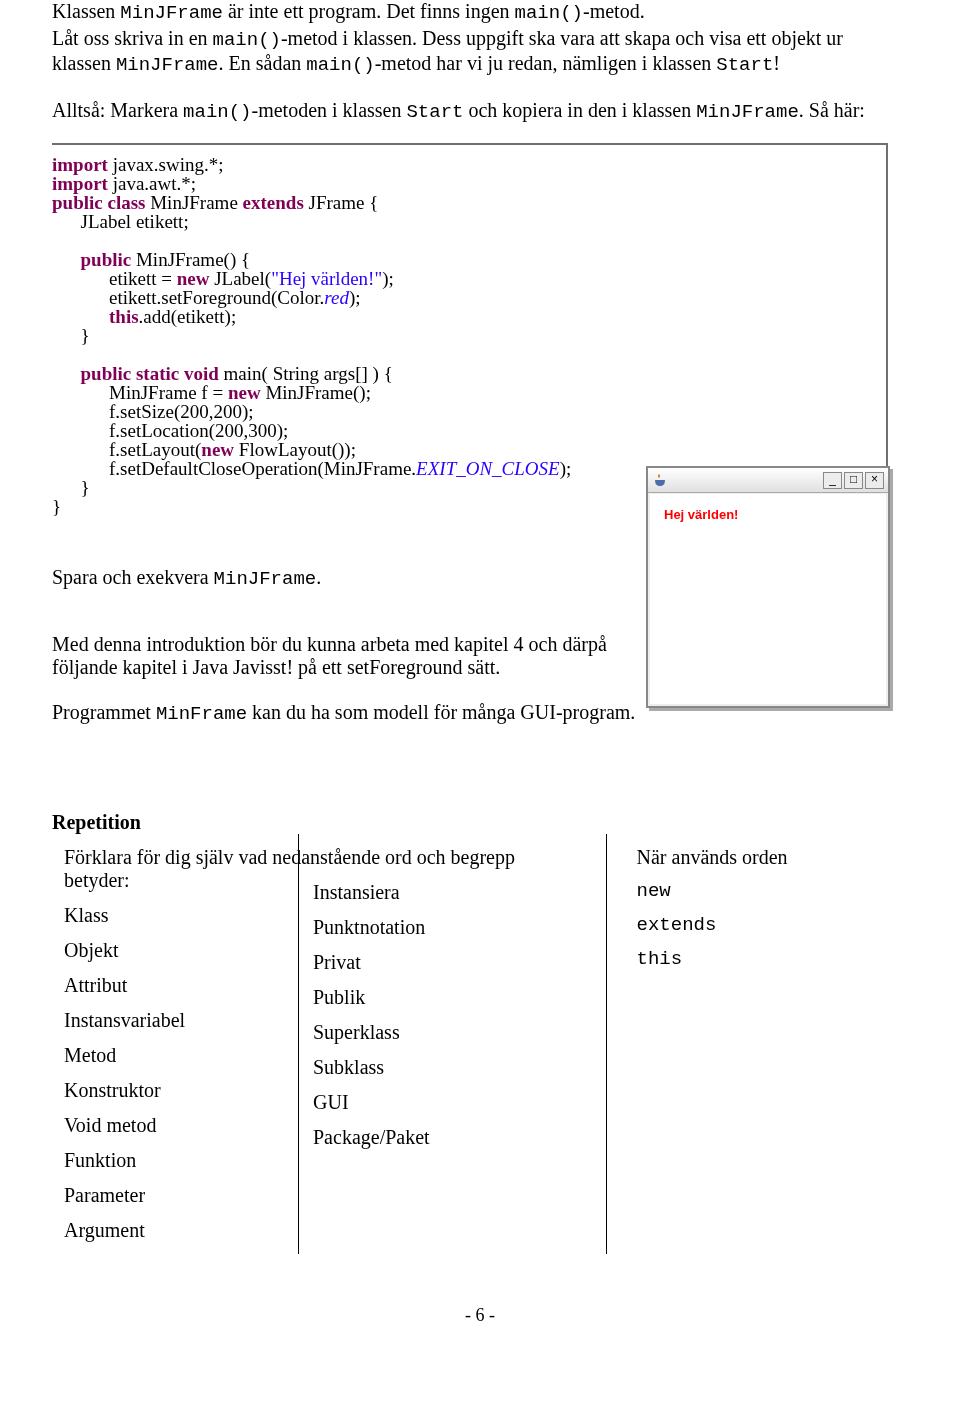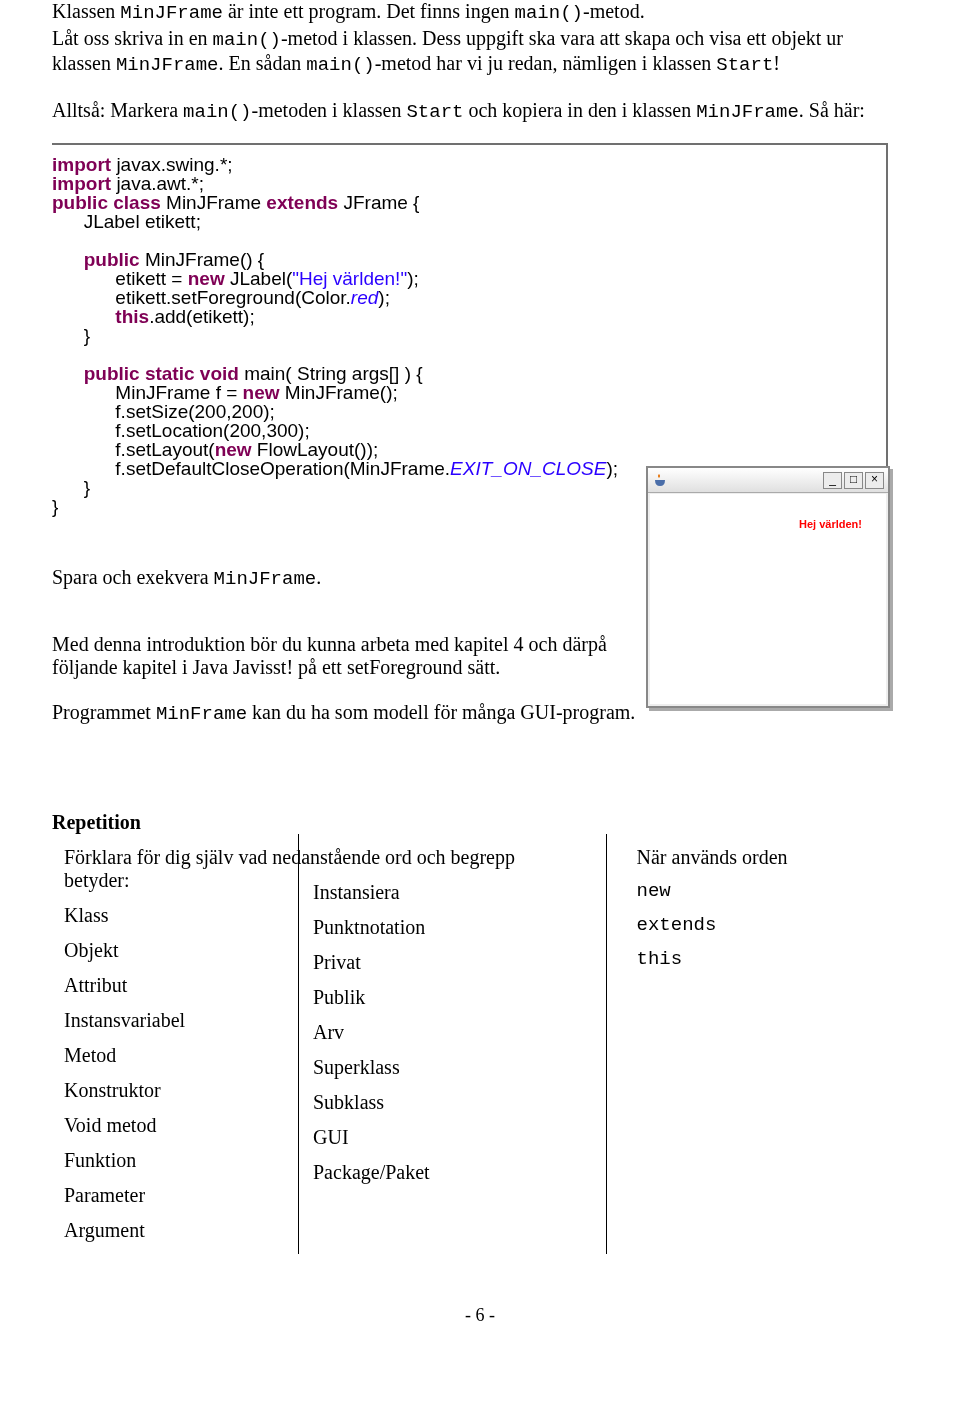--- a/index.html
+++ b/index.html
@@ -8,37 +8,37 @@
   .main{position:absolute;left:52px;top:0;width:836px}
   p.body{margin:0 0 2px 0}
   .mono{font-family:Consolas,"Courier New",monospace;font-size:19px}
   .ital{}
   .gap{height:20px}
   .gap2{height:40px}
 
   
   .codebox{border:2px solid #707070;border-left:none;border-bottom:none;
     padding:10px 0 10px 0;margin-top:20px;width:834px;min-height:360px;
-    font-family:Liberation Sans, sans-serif;font-size:19px;line-height:1.0}
+    font-family:Liberation Serif, serif;font-size:19px;line-height:1.0}
   .codebox div{white-space:pre;margin:0}
   .kw{color:#7f0055;font-weight:bold}
   .ic{color:#2a00ff;font-style:italic}
   .str{color:#2a00ff}
 
   
   .jwin{position:absolute;left:646px;top:466px;width:240px;height:238px;
     background:#eeeeee;border:2px solid #888;box-shadow:3px 3px 0 #aaa}
   .jwin .titlebar{height:24px;background:linear-gradient(#fff,#e0e0e0);
     border-bottom:1px solid #aaa;display:flex;align-items:center;padding:0 4px}
   .cup{width:16px;height:16px;margin-right:auto}
   .wbtn{width:17px;height:15px;border:1px solid #888;margin-left:2px;
     background:#ececec;display:flex;align-items:center;justify-content:center;
     font-size:12px;font-family:sans-serif}
   .jbody{background:#fff;position:absolute;left:2px;right:2px;top:26px;bottom:2px;
-    padding:24px;text-align:right;font-family:sans-serif;font-size:11px;
+    padding:14px;text-align:left;font-family:sans-serif;font-size:13px;
     font-weight:bold;color:#ff0000}
 
   
   .rep{position:absolute;left:52px;top:811px;width:836px}
   .reptbl{display:flex;font-size:20px}
   .col{padding-right:14px}
   .col1{width:232px}
   .col2{width:297px;border-left:1px solid #000;padding-left:2px}
   .col3{width:255px;border-left:1px solid #000;padding-left:18px}
   .col div{margin:12px}
@@ -135,21 +135,20 @@
           <div>Funktion</div>
           <div>Parameter</div>
         <div>Argument</div>
       </div>
       <div class="col col2">
         <div>&nbsp;</div>
         <div>Instansiera</div>
           <div>Punktnotation</div>
           <div>Privat</div>
         <div>Publik</div>
-          <div>Arv</div>
           <div>Superklass</div>
         <div>Subklass</div>
           <div>GUI</div>
           <div>Package/Paket</div>
       </div>
       <div class="col col3">
         <div class="ital">När används orden</div>
         <div class="mono">new</div>
         <div class="mono">extends</div>
         <div class="mono">this</div>

